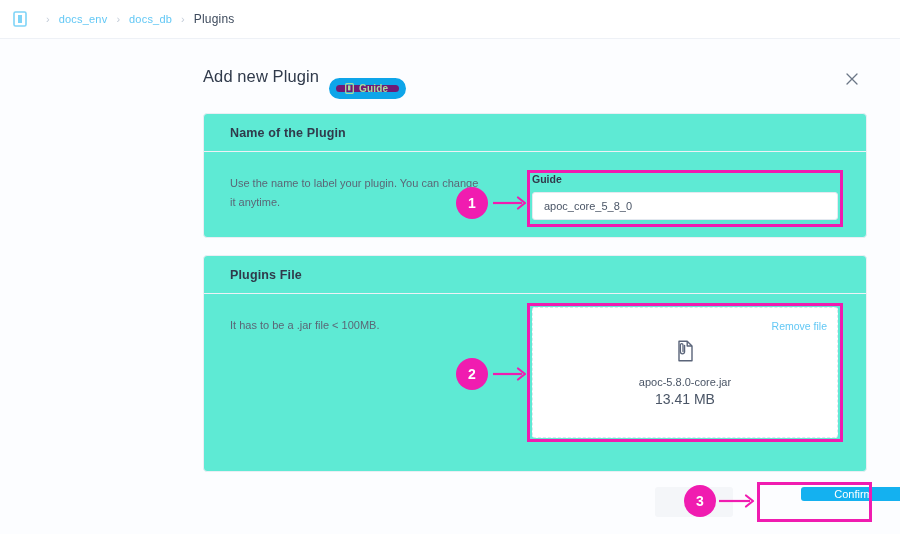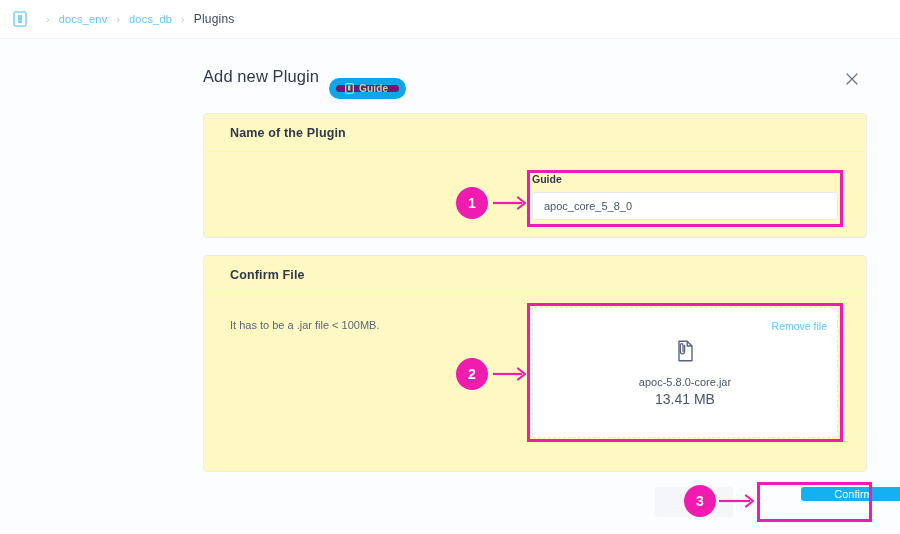--- a/index.html
+++ b/index.html
@@ -45,21 +45,21 @@
   }
   .guide-pill .g-label { font-size: 10px; font-weight: bold; color: #a9dd9c; letter-spacing: .2px; }
   .close-x {
     position: absolute; left: 844px; top: 71px;
     width: 16px; height: 16px; cursor: pointer;
   }
 
   
   .card {
     position: absolute; left: 203px; width: 664px;
-    background: #fef9c3;
+    background: #5eead4;
     border: 1px solid #eaeef4;
     border-radius: 4px;
   }
   #card-name { top: 113px; height: 125px; }
   #card-upload { top: 255px; height: 217px; }
   .card-head {
     height: 38px; border-bottom: 1px solid #eef1f6;
     display: flex; align-items: center; padding-left: 26px;
   }
   .card-head-title { font-size: 12.5px; font-weight: bold; color: #303a4b; letter-spacing: .15px; }
@@ -176,30 +176,33 @@
   <div class="close-x">
     <svg width="16" height="16" viewBox="0 0 16 16">
       <path d="M3 3 L13 13 M13 3 L3 13" stroke="#6b7686" stroke-width="1.3" stroke-linecap="round"></path>
     </svg>
   </div>
 
   <div class="card" id="card-name">
     <div class="card-head">
       <span class="card-head-title">Name of the Plugin</span>
     </div>
+    <div class="card-body">
+      <div class="hint">Use the name to label your plugin. You can change it anytime.</div>
+    </div>
   </div>
 
   <div class="name-wrap">
     <div class="field-label">Guide</div>
     <input class="text-input" type="text" value="apoc_core_5_8_0" style="">
   </div>
 
   <div class="card" id="card-upload">
     <div class="card-head">
-      <span class="card-head-title">Confirm File</span>
+      <span class="card-head-title">Plugins File</span>
     </div>
     <div class="card-body">
       <div class="hint">It has to be a .jar file &lt; 100MB.</div>
     </div>
   </div>
 
   <div class="dropzone">
     <span class="remove-file">Remove file</span>
     <div class="file-icon-box">
       <svg width="20" height="22" viewBox="0 0 20 22">

